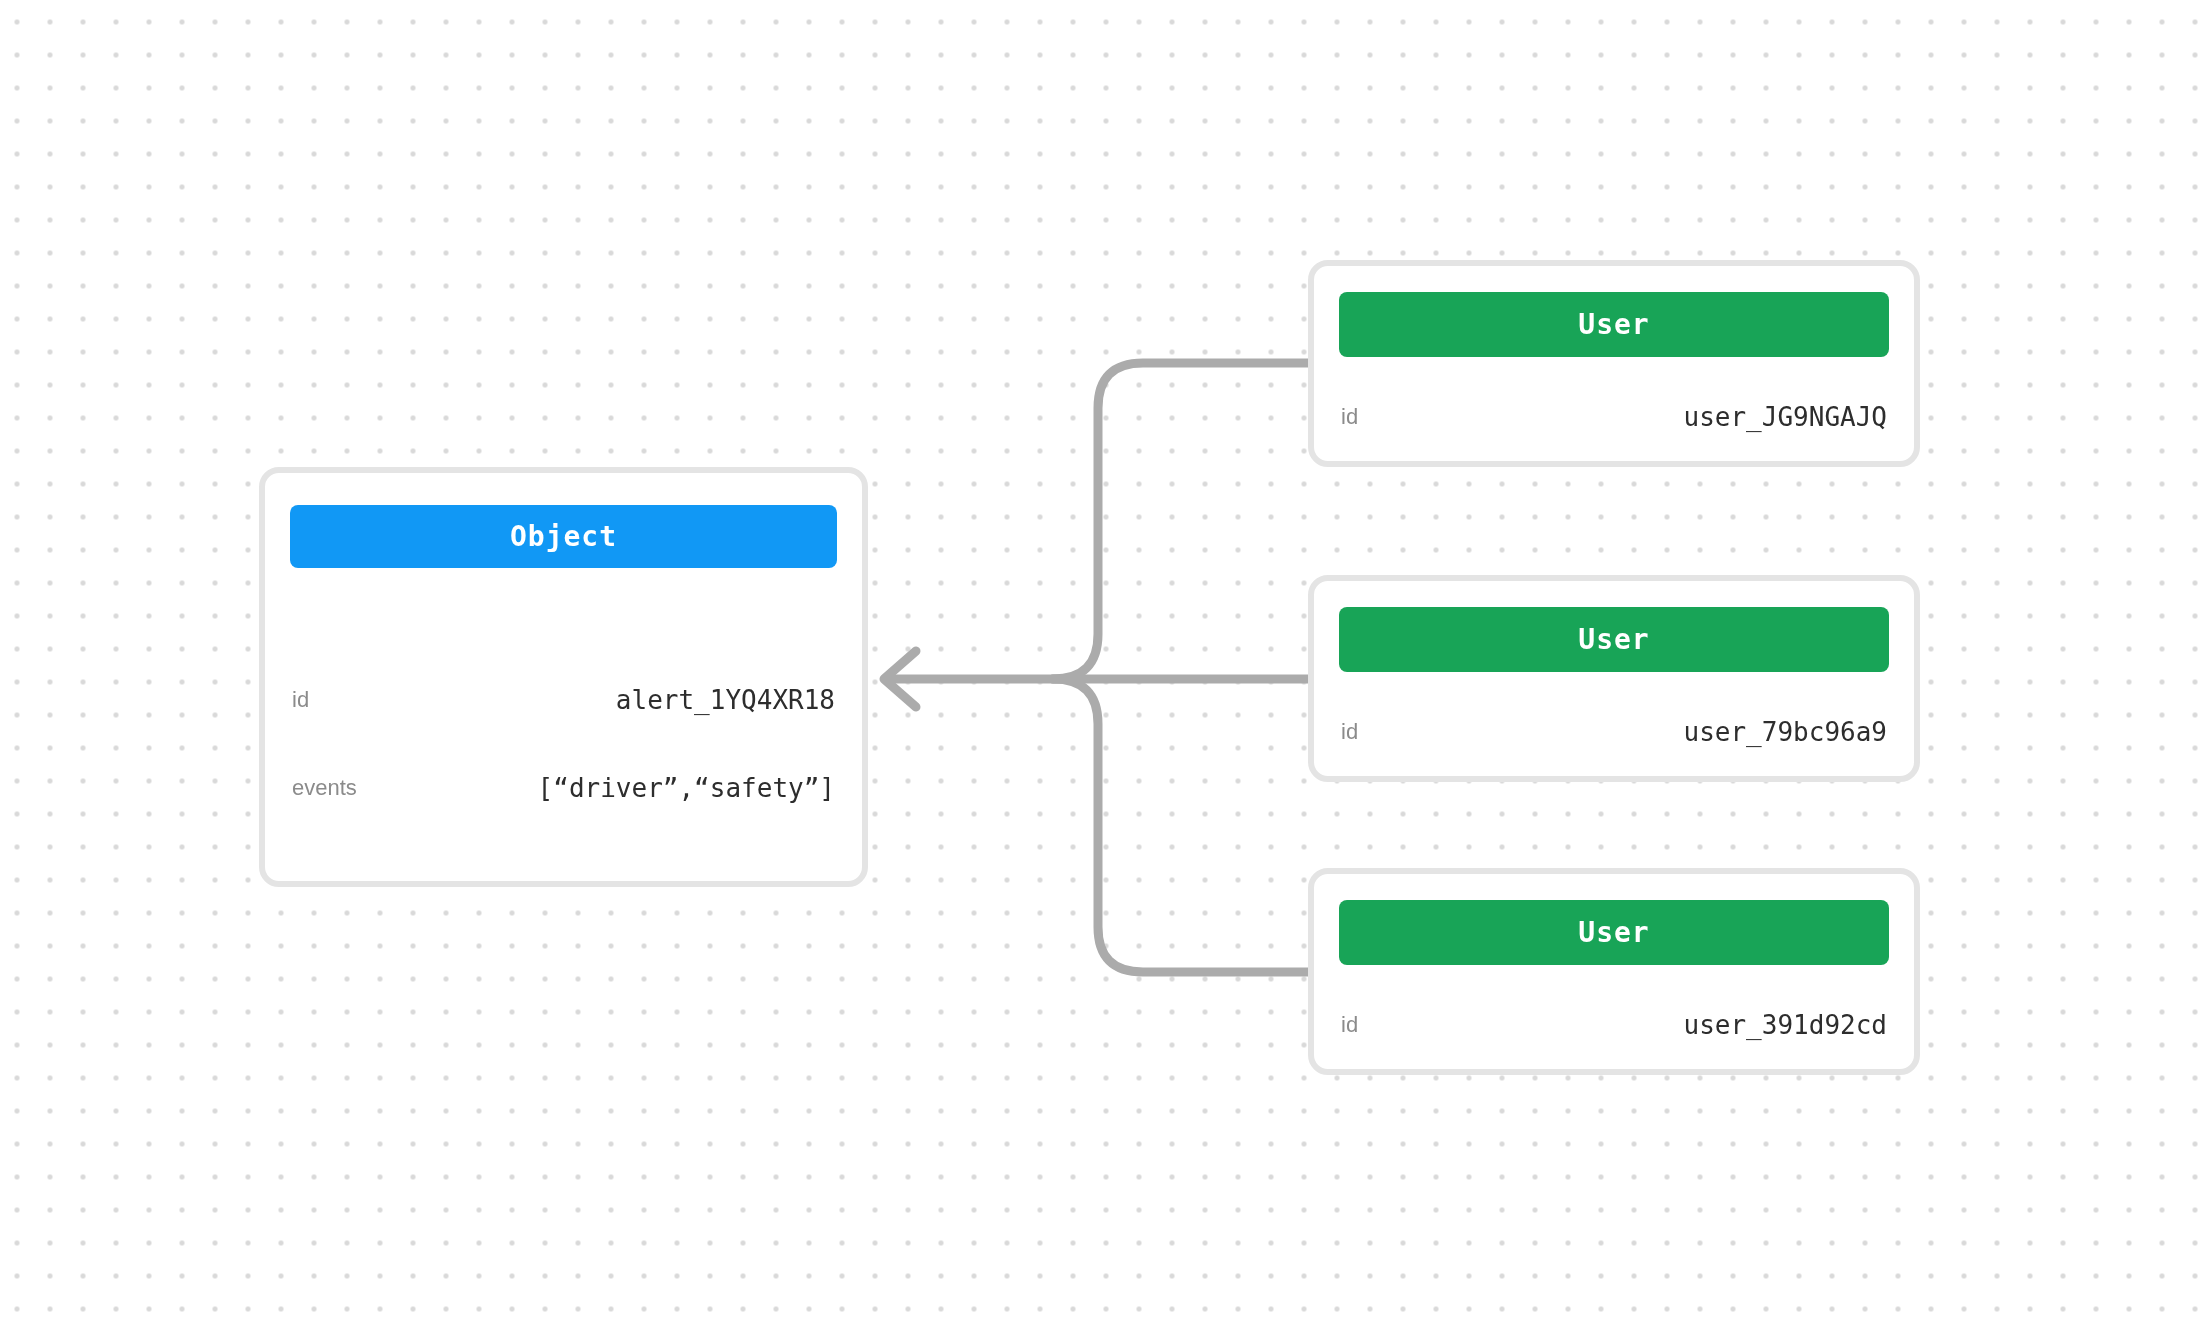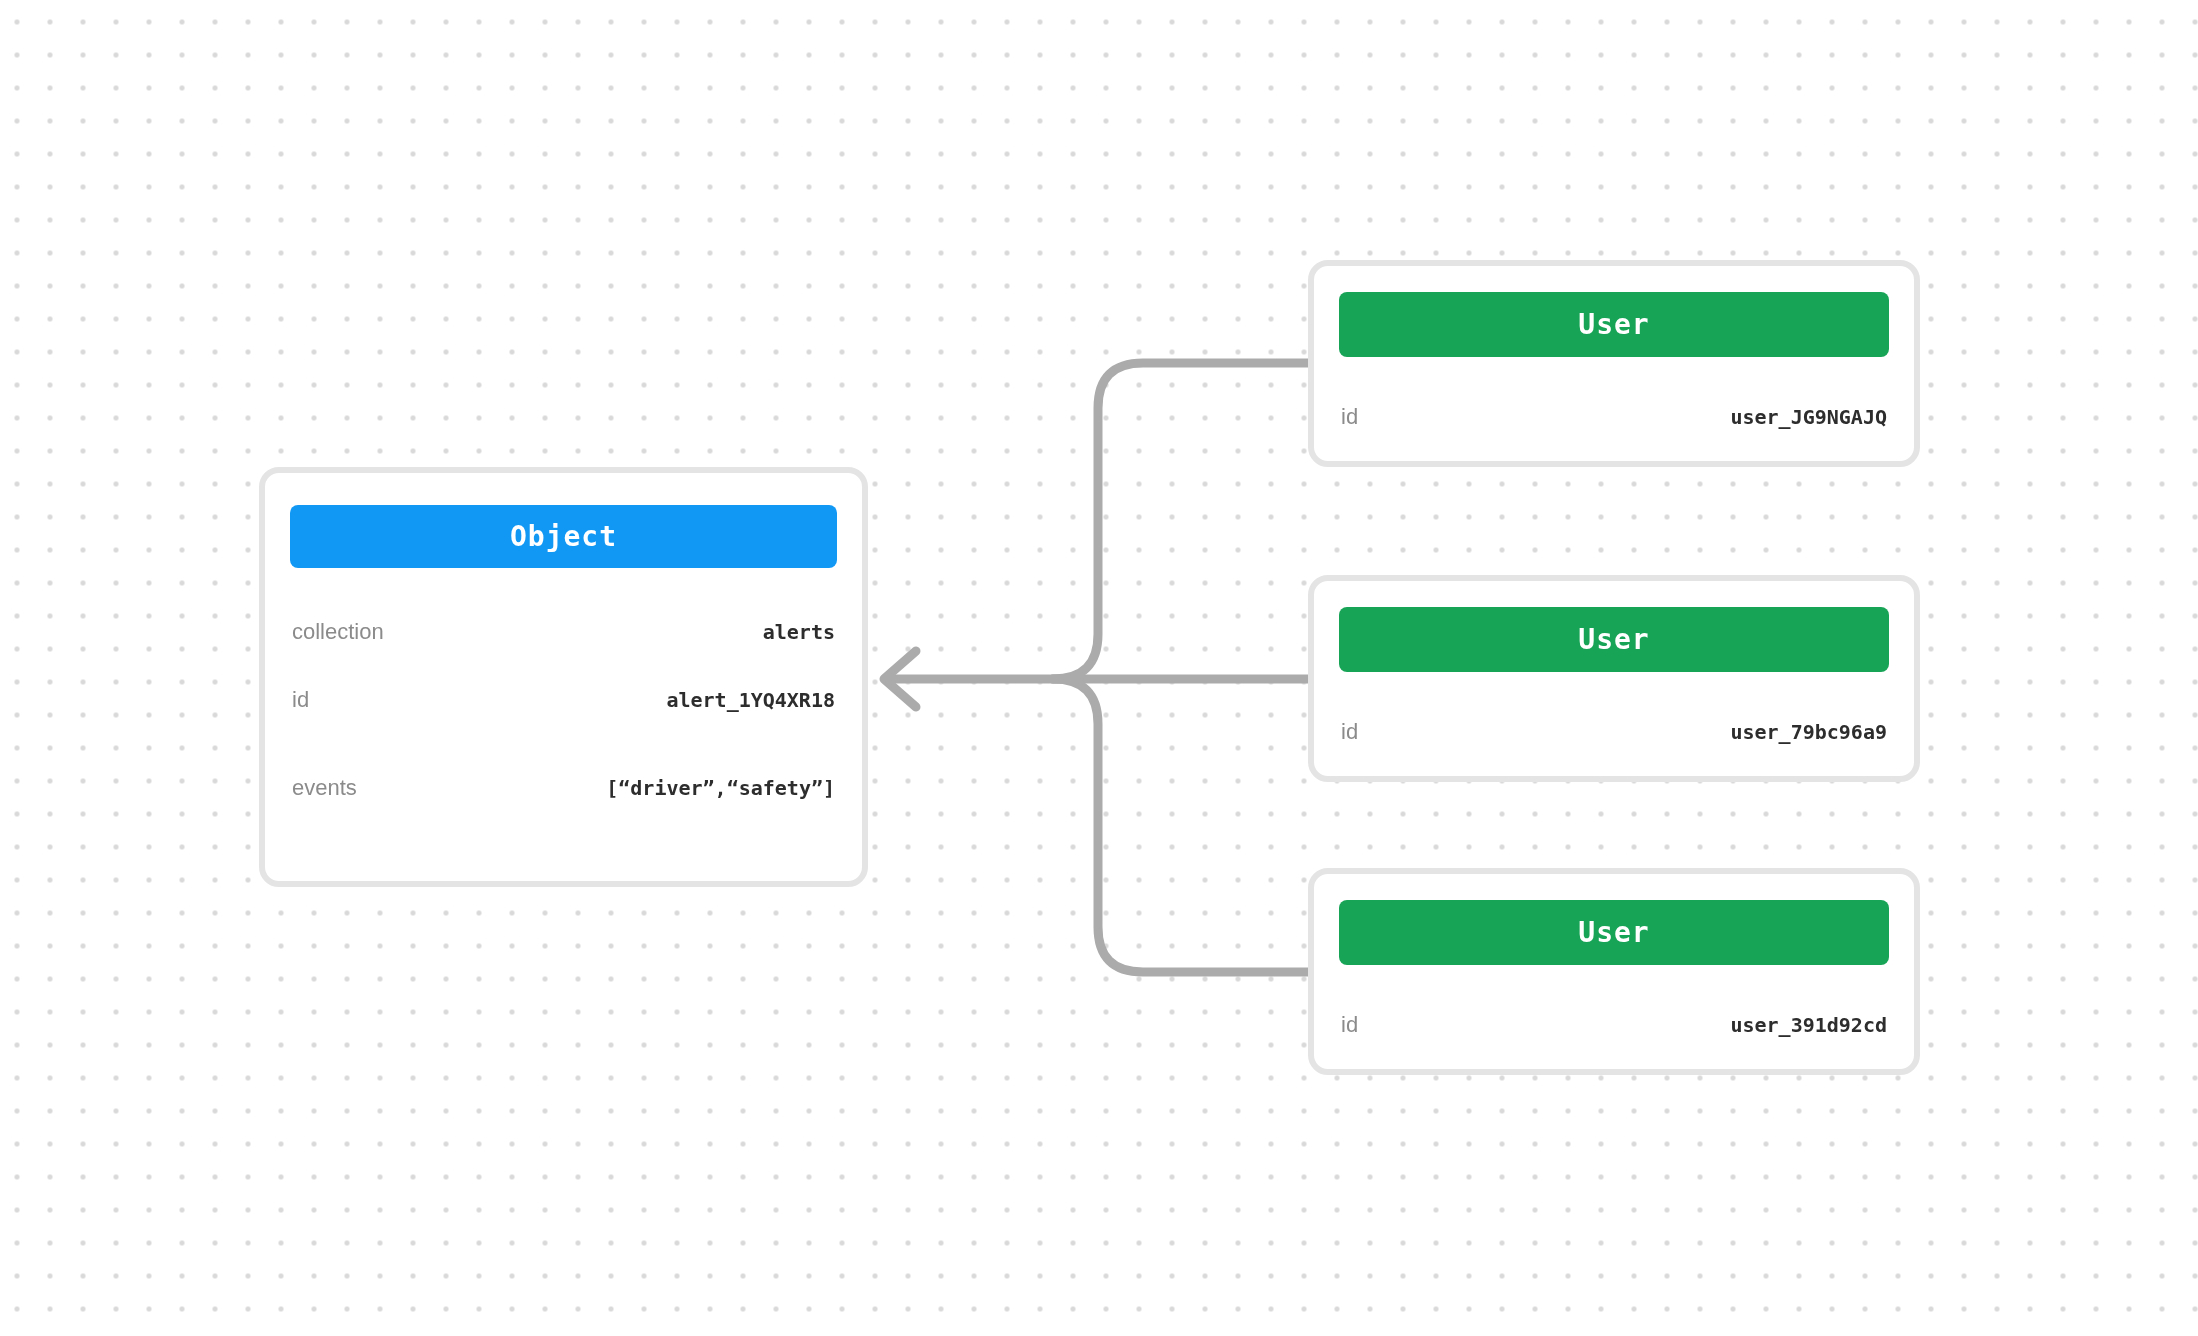--- a/index.html
+++ b/index.html
@@ -52,22 +52,22 @@
     justify-content: space-between;
   }
   .row .label {
     color: #8b8b8b;
     font-family: "Liberation Sans", sans-serif;
     font-size: 22px;
   }
   .row .value {
     color: #2d2d2d;
     font-family: "DejaVu Sans Mono", monospace;
-    font-weight: 700;
-    font-size: 20px;
+    font-weight: 400;
+    font-size: 26px;
     white-space: pre;
   }
   .object-card .row-0 { top: 142px; }
   .object-card .row-1 { top: 210px; }
   .object-card .row-2 { top: 258px; }
   .object-card .row-3 { top: 298px; }
   .user-card .row-0 { top: 134px; }
 </style>
 </head>
 <body>
@@ -79,24 +79,20 @@
       <path d="M1325 363 H1143 Q1098 363 1098 408 V634 Q1098 679 1053 679"></path>
       <path d="M1325 972 H1143 Q1098 972 1098 927 V724 Q1098 679 1053 679"></path>
       <path d="M1325 679 H888"></path>
       <path d="M916 651 L884 679 L916 707"></path>
     </g>
   </svg>
 
   <div class="card object-card">
     <div class="card-header">
       <span>Object</span>
-    </div>
-    <div class="row row-0">
-      <span class="label">collection</span>
-      <span class="value">alerts</span>
     </div>
     <div class="row row-1">
       <span class="label">id</span>
       <span class="value">alert_1YQ4XR18</span>
     </div>
     <div class="row row-3">
       <span class="label">events</span>
       <span class="value">[“driver”,“safety”]</span>
     </div>
   </div>

